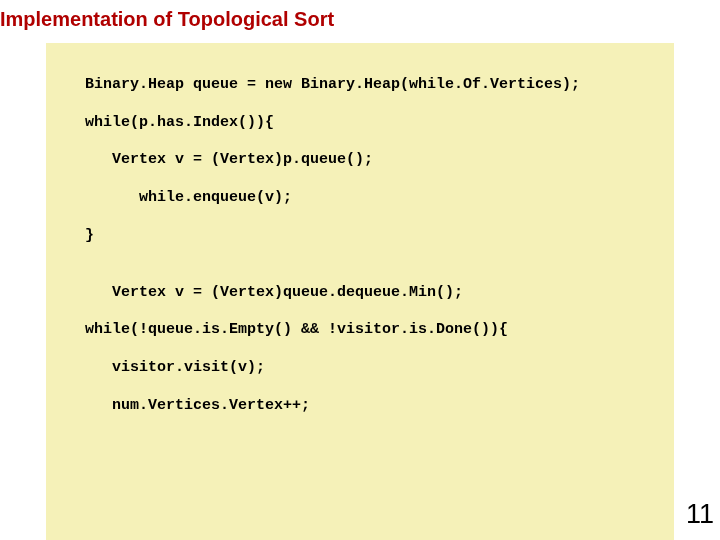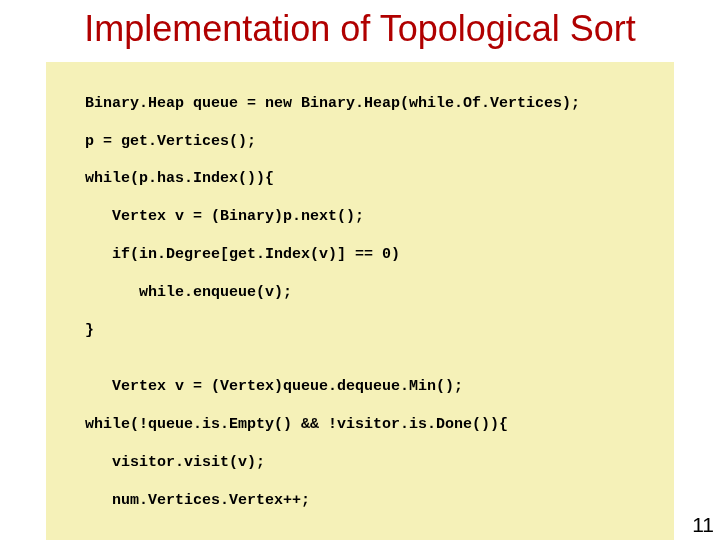--- a/index.html
+++ b/index.html
@@ -6,58 +6,55 @@
   body {
     width: 720px;
     height: 540px;
     background: #ffffff;
     font-family: Arial, Helvetica, sans-serif;
     position: relative;
     overflow: hidden;
   }
   .title {
     color: #b00000;
-    font-size: 36px;
-    font-weight: normal;
-    text-align: center;
+    font-size: 20px;
+    font-weight: bold;
     padding-top: 8px;
     padding-bottom: 12px;
     width: 100%;
   }
   .code-block {
     background: #f5f1b8;
     margin: 0 46px 0 46px;
     padding: 14px 12px 14px 12px;
     font-family: "Courier New", Courier, monospace;
     font-size: 15px;
     font-weight: bold;
     color: #000;
     line-height: 1.26;
     white-space: pre;
   }
   .code-block .line { display: block; }
   .page-num {
     position: absolute;
     right: 6px;
-    bottom: 3px;
-    font-size: 21px;
+    bottom: 10px;
+    font-size: 27px;
     color: #000;
   }
 </style>
 </head>
 <body>
 
 <div class="title">Implementation of Topological Sort</div>
 
 <div class="code-block">
 <span class="line">   Binary.Heap queue = new Binary.Heap(while.Of.Vertices);</span>
-<span class="line">   p = get.Vertices();</span>
 <span class="line">   while(p.has.Index()){</span>
-<span class="line">      Vertex v = (Binary)p.next();</span>
-<span class="line">      if(in.Degree[get.Index(v)] == 0)</span>
+<span class="line">      Vertex v = (Vertex)p.queue();</span>
 <span class="line">         while.enqueue(v);</span>
 <span class="line">   }</span>
 <span class="line"></span>
 <span class="line">      Vertex v = (Vertex)queue.dequeue.Min();</span>
 <span class="line">   while(!queue.is.Empty() &amp;&amp; !visitor.is.Done()){</span>
 <span class="line">      visitor.visit(v);</span>
 <span class="line">      num.Vertices.Vertex++;</span>
 
 
 

